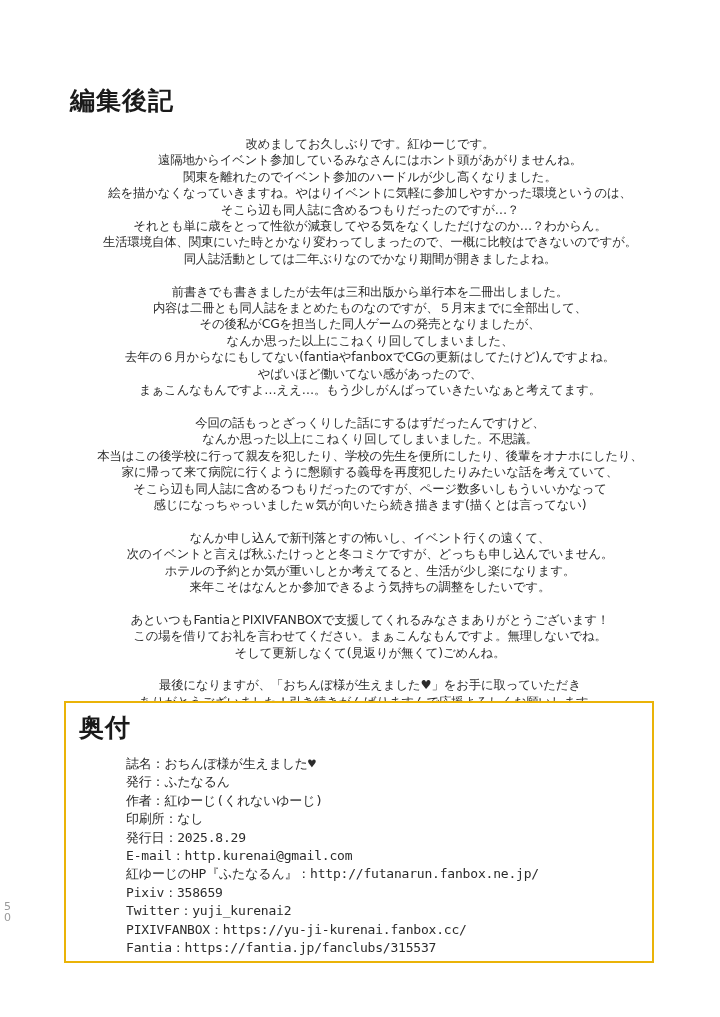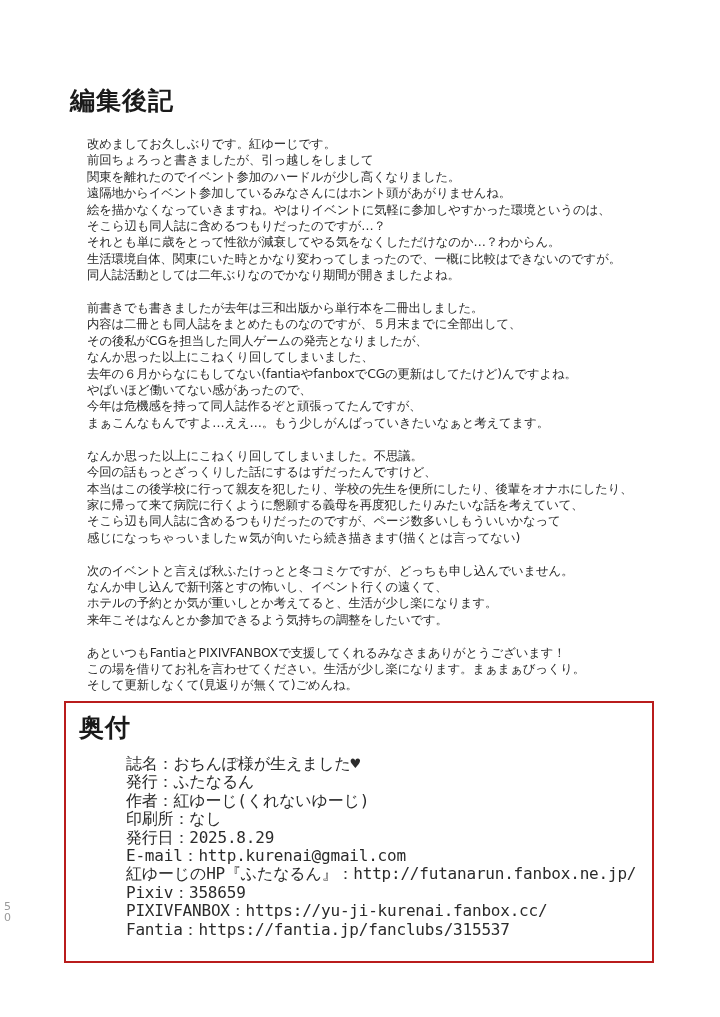--- a/index.html
+++ b/index.html
@@ -25,65 +25,66 @@
     font-size: 25px;
     line-height: 1;
     font-weight: 700;
     letter-spacing: 1px;
     color: #1a1a1a;
     white-space: nowrap;
   }
 
   .afterword-body {
     position: absolute;
-    left: 87px;
+    left: 70px;
     top: 136px;
     width: 600px;
     font-size: 12.4px;
     line-height: 16.4px;
     color: #2b2b2b;
     letter-spacing: -0.15px;
+    text-align: center;
   }
   .para {
     margin: 0 0 16.4px 0;
   }
   .para:last-child { margin-bottom: 0; }
   .line {
     white-space: nowrap;
     display: block;
   }
 
   
   .colophon {
     position: absolute;
     left: 64px;
     top: 701px;
     width: 590px;
     height: 262px;
-    border: 2px solid #b91c1c;
+    border: 2px solid #eab308;
     box-sizing: border-box;
     background: #ffffff;
   }
   .colophon-title {
     position: absolute;
     left: 13px;
     top: 12px;
     font-size: 25px;
     line-height: 1;
     font-weight: 700;
     letter-spacing: 1px;
     color: #1a1a1a;
     white-space: nowrap;
   }
   .colophon-list {
     position: absolute;
     left: 60px;
     top: 52px;
     font-family: "DejaVu Sans Mono", "Liberation Mono", monospace;
-    font-size: 16px;
+    font-size: 13px;
     line-height: 18.4px;
     color: #2b2b2b;
     letter-spacing: -0.2px;
   }
   .colophon-list .line {
     white-space: nowrap;
   }
 
   
   .page-number {
@@ -102,75 +103,74 @@
 </head>
 <body>
 
 <div class="page">
 
   <div class="afterword-title">編集後記</div>
 
   <div class="afterword-body">
       <div class="para">
         <span class="line">改めましてお久しぶりです。紅ゆーじです。</span>
-        <span class="line">前回ちょろっと書きましたが、引っ越しをしまして</span>
+        <span class="line">遠隔地からイベント参加しているみなさんにはホント頭があがりませんね。</span>
         <span class="line">関東を離れたのでイベント参加のハードルが少し高くなりました。</span>
-        <span class="line">遠隔地からイベント参加しているみなさんにはホント頭があがりませんね。</span>
         <span class="line">絵を描かなくなっていきますね。やはりイベントに気軽に参加しやすかった環境というのは、</span>
         <span class="line">そこら辺も同人誌に含めるつもりだったのですが…？</span>
         <span class="line">それとも単に歳をとって性欲が減衰してやる気をなくしただけなのか…？わからん。</span>
         <span class="line">生活環境自体、関東にいた時とかなり変わってしまったので、一概に比較はできないのですが。</span>
         <span class="line">同人誌活動としては二年ぶりなのでかなり期間が開きましたよね。</span>
       </div>
       <div class="para">
         <span class="line">前書きでも書きましたが去年は三和出版から単行本を二冊出しました。</span>
         <span class="line">内容は二冊とも同人誌をまとめたものなのですが、５月末までに全部出して、</span>
         <span class="line">その後私がCGを担当した同人ゲームの発売となりましたが、</span>
         <span class="line">なんか思った以上にこねくり回してしまいました、</span>
         <span class="line">去年の６月からなにもしてない(fantiaやfanboxでCGの更新はしてたけど)んですよね。</span>
         <span class="line">やばいほど働いてない感があったので、</span>
-        <span class="line">今年は危機感を持って同人誌作るぞと頑張ってたんですが、</span>
         <span class="line">まぁこんなもんですよ…ええ…。もう少しがんばっていきたいなぁと考えてます。</span>
       </div>
       <div class="para">
+        <span class="line">今回の話もっとざっくりした話にするはずだったんですけど、</span>
         <span class="line">なんか思った以上にこねくり回してしまいました。不思議。</span>
-        <span class="line">今回の話もっとざっくりした話にするはずだったんですけど、</span>
         <span class="line">本当はこの後学校に行って親友を犯したり、学校の先生を便所にしたり、後輩をオナホにしたり、</span>
         <span class="line">家に帰って来て病院に行くように懇願する義母を再度犯したりみたいな話を考えていて、</span>
         <span class="line">そこら辺も同人誌に含めるつもりだったのですが、ページ数多いしもういいかなって</span>
         <span class="line">感じになっちゃっいましたｗ気が向いたら続き描きます(描くとは言ってない)</span>
       </div>
       <div class="para">
+        <span class="line">なんか申し込んで新刊落とすの怖いし、イベント行くの遠くて、</span>
         <span class="line">次のイベントと言えば秋ふたけっとと冬コミケですが、どっちも申し込んでいません。</span>
-        <span class="line">なんか申し込んで新刊落とすの怖いし、イベント行くの遠くて、</span>
         <span class="line">ホテルの予約とか気が重いしとか考えてると、生活が少し楽になります。</span>
         <span class="line">来年こそはなんとか参加できるよう気持ちの調整をしたいです。</span>
       </div>
       <div class="para">
         <span class="line">あといつもFantiaとPIXIVFANBOXで支援してくれるみなさまありがとうございます！</span>
-        <span class="line">この場を借りてお礼を言わせてください。生活が少し楽になります。まぁまぁびっくり。</span>
+        <span class="line">この場を借りてお礼を言わせてください。まぁこんなもんですよ。無理しないでね。</span>
         <span class="line">そして更新しなくて(見返りが無くて)ごめんね。</span>
       </div>
       <div class="para">
         <span class="line">最後になりますが、「おちんぽ様が生えました♥」をお手に取っていただき</span>
         <span class="line">ありがとうございました！引き続きがんばりますんで応援よろしくお願いします。</span>
       </div>
     </div>
 
   <div class="colophon">
     <div class="colophon-title">奥付</div>
     <div class="colophon-list">
         <div class="line">誌名：おちんぽ様が生えました♥</div>
         <div class="line">発行：ふたなるん</div>
         <div class="line">作者：紅ゆーじ(くれないゆーじ)</div>
         <div class="line">印刷所：なし</div>
         <div class="line">発行日：2025.8.29</div>
         <div class="line">E-mail：http.kurenai@gmail.com</div>
         <div class="line">紅ゆーじのHP『ふたなるん』：http://futanarun.fanbox.ne.jp/</div>
         <div class="line">Pixiv：358659</div>
+        <div class="line">Twitter：yuji_kurenai2</div>
         <div class="line">PIXIVFANBOX：https://yu-ji-kurenai.fanbox.cc/</div>
         <div class="line">Fantia：https://fantia.jp/fanclubs/315537</div>
       </div>
   </div>
 
   <div class="page-number">50</div>
 
 </div>
 
 </body></html>

